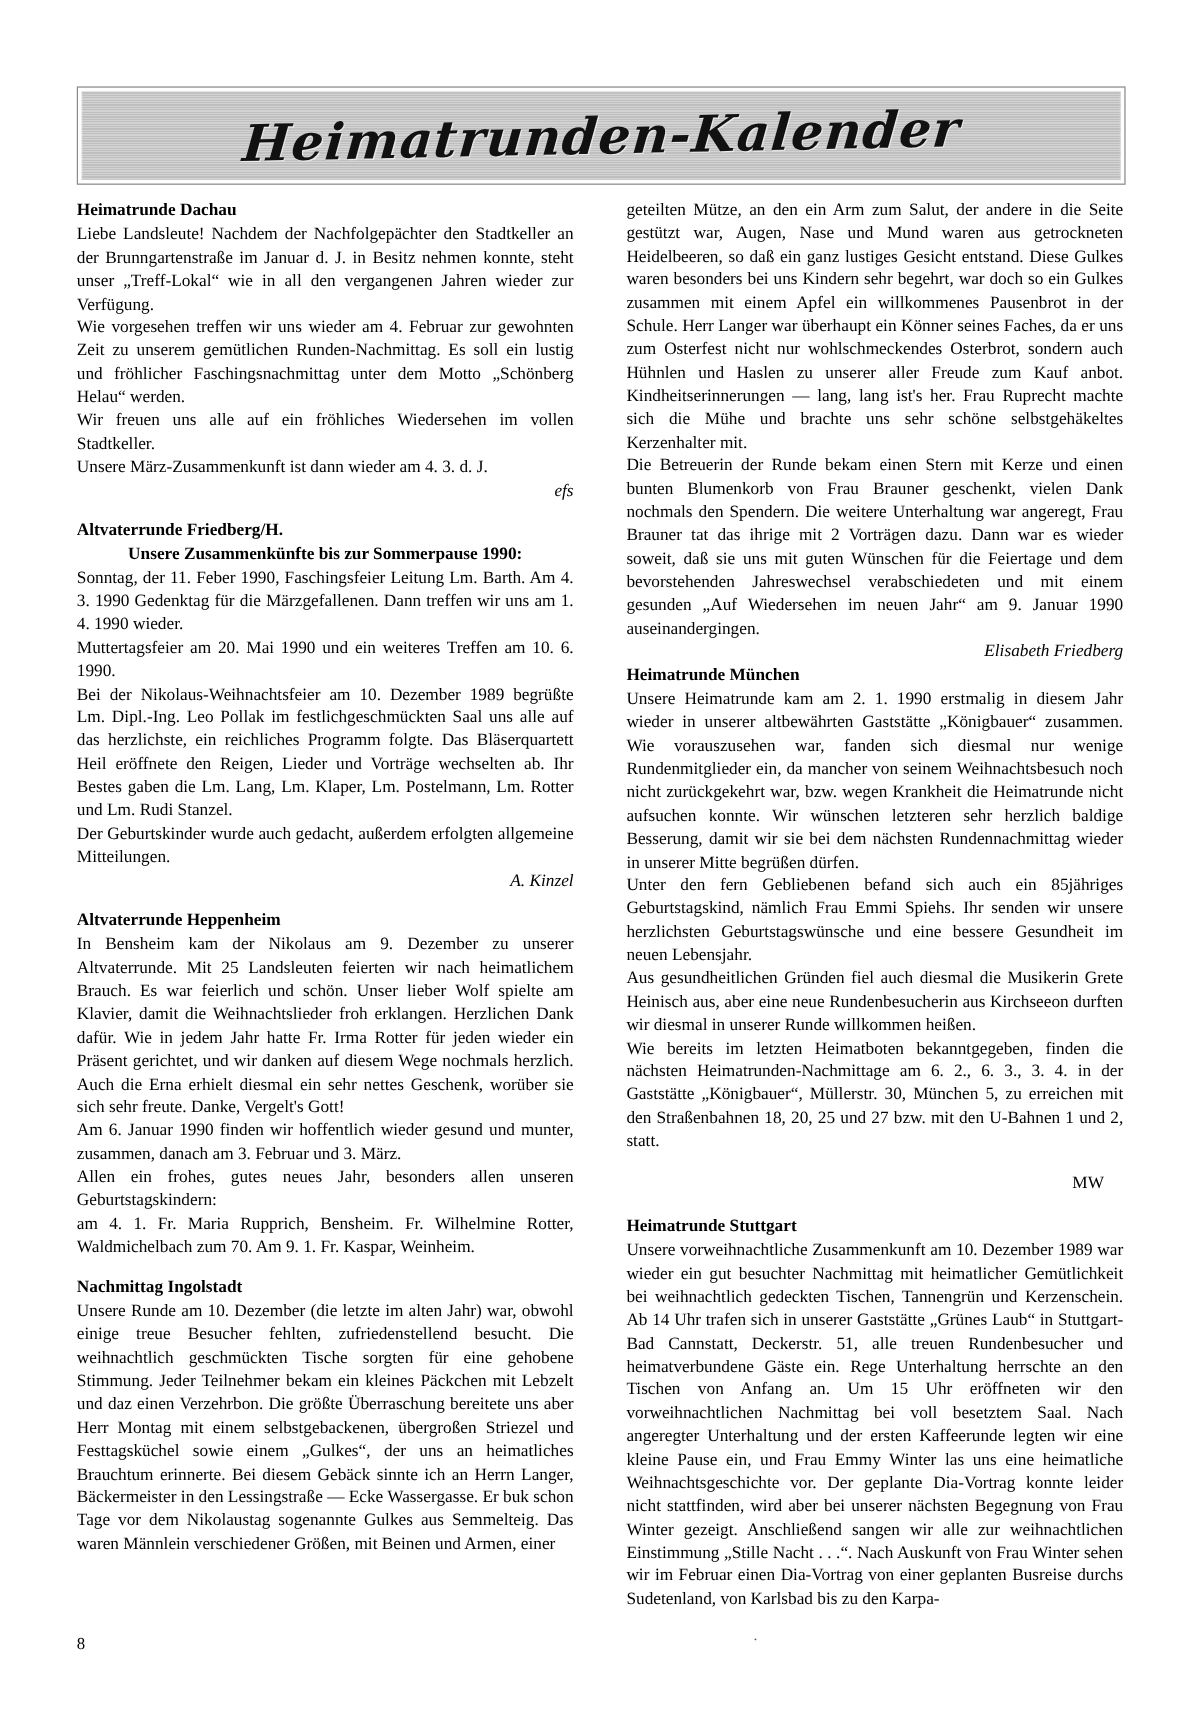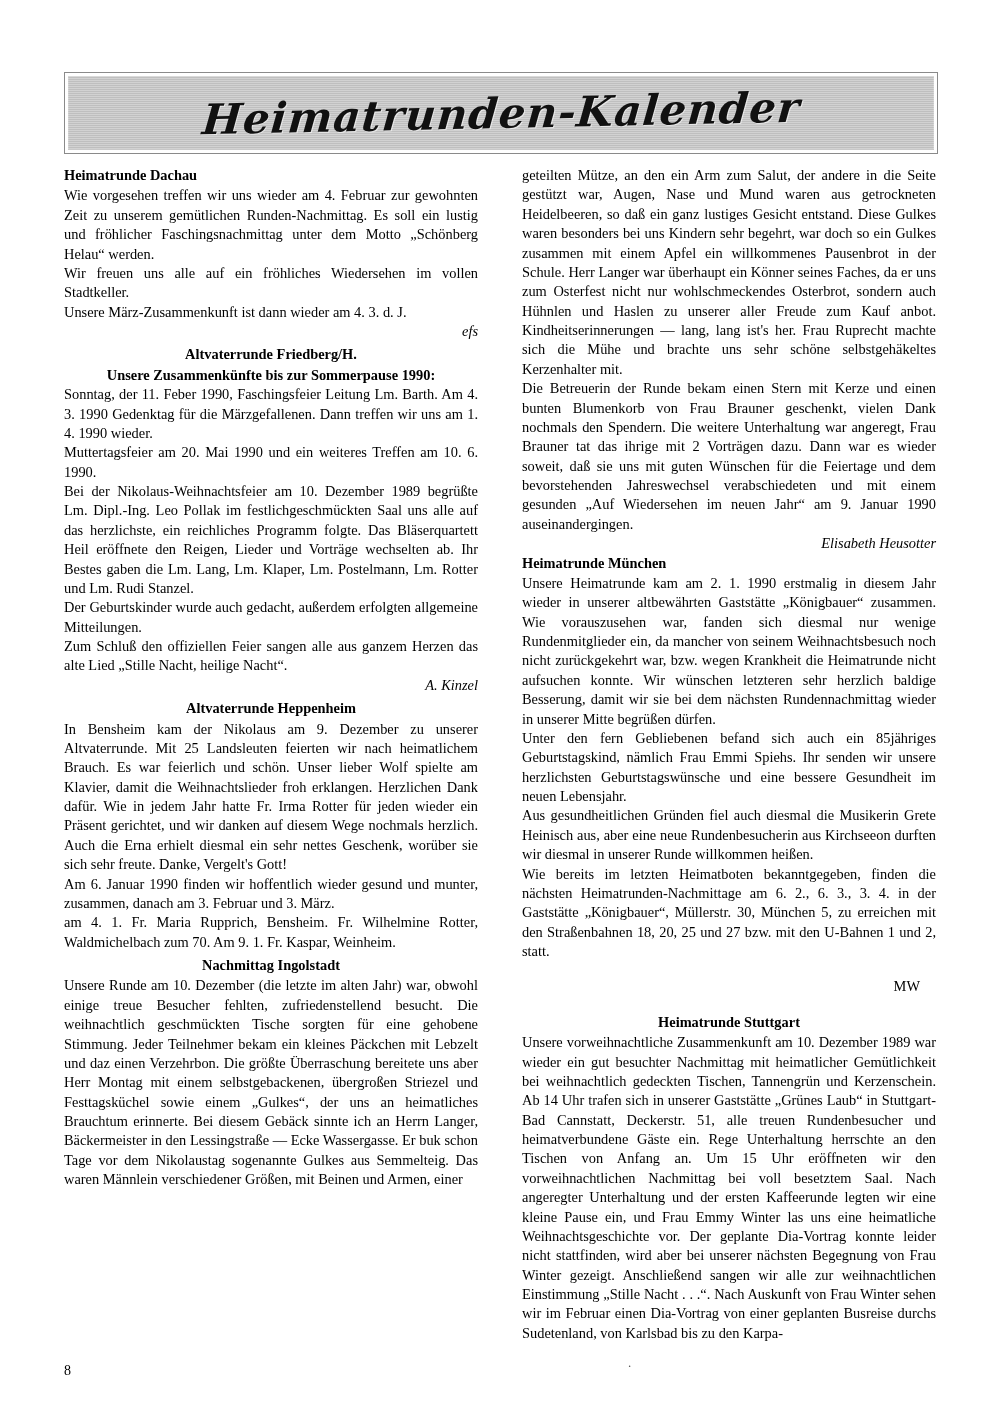--- a/index.html
+++ b/index.html
@@ -84,22 +84,21 @@
     text-justify: inter-word;
     hyphens: auto;
   }
   h2.sec {
     font-size: 14.4px;
     font-weight: 700;
     margin: 0 0 1px 0;
     text-align: left;
   }
   h2.sec.spaced {
-    margin-top: 4px;
-    text-align: center;
+    margin-top: 14px;
   }
   p.body {
     margin: 0;
     text-indent: 0;
   }
   p.sub {
     margin: 0;
     font-weight: 700;
     text-align: center;
   }
@@ -138,49 +137,50 @@
     <div class="masthead-inner">
       <div class="masthead-title">Heimatrunden-Kalender</div>
     </div>
   </div>
 
   <div class="columns">
 
     <div class="col">
 
       <h2 class="sec">Heimatrunde Dachau</h2>
+      <p class="body">Liebe Landsleute! Nachdem der Nachfolgepächter den Stadtkeller an der Brunngartenstraße im Januar d. J. in Besitz nehmen konnte, steht unser „Treff-Lokal“ wie in all den vergangenen Jahren wieder zur Verfügung.</p>
       <p class="body">Wie vorgesehen treffen wir uns wieder am 4. Februar zur gewohnten Zeit zu unserem gemütlichen Runden-Nachmittag. Es soll ein lustig und fröhlicher Faschingsnachmittag unter dem Motto „Schönberg Helau“ werden.</p>
       <p class="body">Wir freuen uns alle auf ein fröhliches Wiedersehen im vollen Stadtkeller.</p>
       <p class="body">Unsere März-Zusammenkunft ist dann wieder am 4. 3. d. J.</p>
       <span class="sig">efs</span>
 
       <h2 class="sec spaced">Altvaterrunde Friedberg/H.</h2>
       <p class="sub">Unsere Zusammenkünfte bis zur Sommerpause 1990:</p>
       <p class="body">Sonntag, der 11. Feber 1990, Faschingsfeier Leitung Lm. Barth. Am 4. 3. 1990 Gedenktag für die Märzgefallenen. Dann treffen wir uns am 1. 4. 1990 wieder.</p>
       <p class="body">Muttertagsfeier am 20. Mai 1990 und ein weiteres Treffen am 10. 6. 1990.</p>
       <p class="body">Bei der Nikolaus-Weihnachtsfeier am 10. Dezember 1989 begrüßte Lm. Dipl.-Ing. Leo Pollak im festlichgeschmückten Saal uns alle auf das herzlichste, ein reichliches Programm folgte. Das Bläserquartett Heil eröffnete den Reigen, Lieder und Vorträge wechselten ab. Ihr Bestes gaben die Lm. Lang, Lm. Klaper, Lm. Postelmann, Lm. Rotter und Lm. Rudi Stanzel.</p>
       <p class="body">Der Geburtskinder wurde auch gedacht, außerdem erfolgten allgemeine Mitteilungen.</p>
-      <p class="body">Zum Schluß den offiziellen Feier sangen alle aus ganzem Herzen das alte Lied „Stille Nacht, heilige Nacht“.</p>
       <span class="sig">A. Kinzel</span>
 
       <h2 class="sec spaced">Altvaterrunde Heppenheim</h2>
       <p class="body">In Bensheim kam der Nikolaus am 9. Dezember zu unserer Altvaterrunde. Mit 25 Landsleuten feierten wir nach heimatlichem Brauch. Es war feierlich und schön. Unser lieber Wolf spielte am Klavier, damit die Weihnachtslieder froh erklangen. Herzlichen Dank dafür. Wie in jedem Jahr hatte Fr. Irma Rotter für jeden wieder ein Präsent gerichtet, und wir danken auf diesem Wege nochmals herzlich. Auch die Erna erhielt diesmal ein sehr nettes Geschenk, worüber sie sich sehr freute. Danke, Vergelt's Gott!</p>
       <p class="body">Am 6. Januar 1990 finden wir hoffentlich wieder gesund und munter, zusammen, danach am 3. Februar und 3. März.</p>
+      <p class="body">Allen ein frohes, gutes neues Jahr, besonders allen unseren Geburtstagskindern:</p>
       <p class="body">am 4. 1. Fr. Maria Rupprich, Bensheim. Fr. Wilhelmine Rotter, Waldmichelbach zum 70. Am 9. 1. Fr. Kaspar, Weinheim.</p>
 
       <h2 class="sec spaced">Nachmittag Ingolstadt</h2>
       <p class="body">Unsere Runde am 10. Dezember (die letzte im alten Jahr) war, obwohl einige treue Besucher fehlten, zufriedenstellend besucht. Die weihnachtlich geschmückten Tische sorgten für eine gehobene Stimmung. Jeder Teilnehmer bekam ein kleines Päckchen mit Lebzelt und daz einen Verzehrbon. Die größte Überraschung bereitete uns aber Herr Montag mit einem selbstgebackenen, übergroßen Striezel und Festtagsküchel sowie einem „Gulkes“, der uns an heimatliches Brauchtum erinnerte. Bei diesem Gebäck sinnte ich an Herrn Langer, Bäckermeister in den Lessingstraße — Ecke Wassergasse. Er buk schon Tage vor dem Nikolaustag sogenannte Gulkes aus Semmelteig. Das waren Männlein verschiedener Größen, mit Beinen und Armen, einer</p>
 
     </div>
 
     <div class="col">
 
       <p class="body">geteilten Mütze, an den ein Arm zum Salut, der andere in die Seite gestützt war, Augen, Nase und Mund waren aus getrockneten Heidelbeeren, so daß ein ganz lustiges Gesicht entstand. Diese Gulkes waren besonders bei uns Kindern sehr begehrt, war doch so ein Gulkes zusammen mit einem Apfel ein willkommenes Pausenbrot in der Schule. Herr Langer war überhaupt ein Könner seines Faches, da er uns zum Osterfest nicht nur wohlschmeckendes Osterbrot, sondern auch Hühnlen und Haslen zu unserer aller Freude zum Kauf anbot. Kindheitserinnerungen — lang, lang ist's her. Frau Ruprecht machte sich die Mühe und brachte uns sehr schöne selbstgehäkeltes Kerzenhalter mit.</p>
       <p class="body">Die Betreuerin der Runde bekam einen Stern mit Kerze und einen bunten Blumenkorb von Frau Brauner geschenkt, vielen Dank nochmals den Spendern. Die weitere Unterhaltung war angeregt, Frau Brauner tat das ihrige mit 2 Vorträgen dazu. Dann war es wieder soweit, daß sie uns mit guten Wünschen für die Feiertage und dem bevorstehenden Jahreswechsel verabschiedeten und mit einem gesunden „Auf Wiedersehen im neuen Jahr“ am 9. Januar 1990 auseinandergingen.</p>
-      <span class="sig">Elisabeth Heusotter</span>
+      <span class="sig">Elisabeth Friedberg</span>
 
       <h2 class="sec">Heimatrunde München</h2>
       <p class="body">Unsere Heimatrunde kam am 2. 1. 1990 erstmalig in diesem Jahr wieder in unserer altbewährten Gaststätte „Königbauer“ zusammen. Wie vorauszusehen war, fanden sich diesmal nur wenige Rundenmitglieder ein, da mancher von seinem Weihnachtsbesuch noch nicht zurückgekehrt war, bzw. wegen Krankheit die Heimatrunde nicht aufsuchen konnte. Wir wünschen letzteren sehr herzlich baldige Besserung, damit wir sie bei dem nächsten Rundennachmittag wieder in unserer Mitte begrüßen dürfen.</p>
       <p class="body">Unter den fern Gebliebenen befand sich auch ein 85jähriges Geburtstagskind, nämlich Frau Emmi Spiehs. Ihr senden wir unsere herzlichsten Geburtstagswünsche und eine bessere Gesundheit im neuen Lebensjahr.</p>
       <p class="body">Aus gesundheitlichen Gründen fiel auch diesmal die Musikerin Grete Heinisch aus, aber eine neue Rundenbesucherin aus Kirchseeon durften wir diesmal in unserer Runde willkommen heißen.</p>
       <p class="body">Wie bereits im letzten Heimatboten bekanntgegeben, finden die nächsten Heimatrunden-Nachmittage am 6. 2., 6. 3., 3. 4. in der Gaststätte „Königbauer“, Müllerstr. 30, München 5, zu erreichen mit den Straßenbahnen 18, 20, 25 und 27 bzw. mit den U-Bahnen 1 und 2, statt.</p>
       <span class="sig-plain">MW</span>
 
       <h2 class="sec spaced">Heimatrunde Stuttgart</h2>
       <p class="body">Unsere vorweihnachtliche Zusammenkunft am 10. Dezember 1989 war wieder ein gut besuchter Nachmittag mit heimatlicher Gemütlichkeit bei weihnachtlich gedeckten Tischen, Tannengrün und Kerzenschein. Ab 14 Uhr trafen sich in unserer Gaststätte „Grünes Laub“ in Stuttgart-Bad Cannstatt, Deckerstr. 51, alle treuen Rundenbesucher und heimatverbundene Gäste ein. Rege Unterhaltung herrschte an den Tischen von Anfang an. Um 15 Uhr eröffneten wir den vorweihnachtlichen Nachmittag bei voll besetztem Saal. Nach angeregter Unterhaltung und der ersten Kaffeerunde legten wir eine kleine Pause ein, und Frau Emmy Winter las uns eine heimatliche Weihnachtsgeschichte vor. Der geplante Dia-Vortrag konnte leider nicht stattfinden, wird aber bei unserer nächsten Begegnung von Frau Winter gezeigt. Anschließend sangen wir alle zur weihnachtlichen Einstimmung „Stille Nacht . . .“. Nach Auskunft von Frau Winter sehen wir im Februar einen Dia-Vortrag von einer geplanten Busreise durchs Sudetenland, von Karlsbad bis zu den Karpa-</p>

